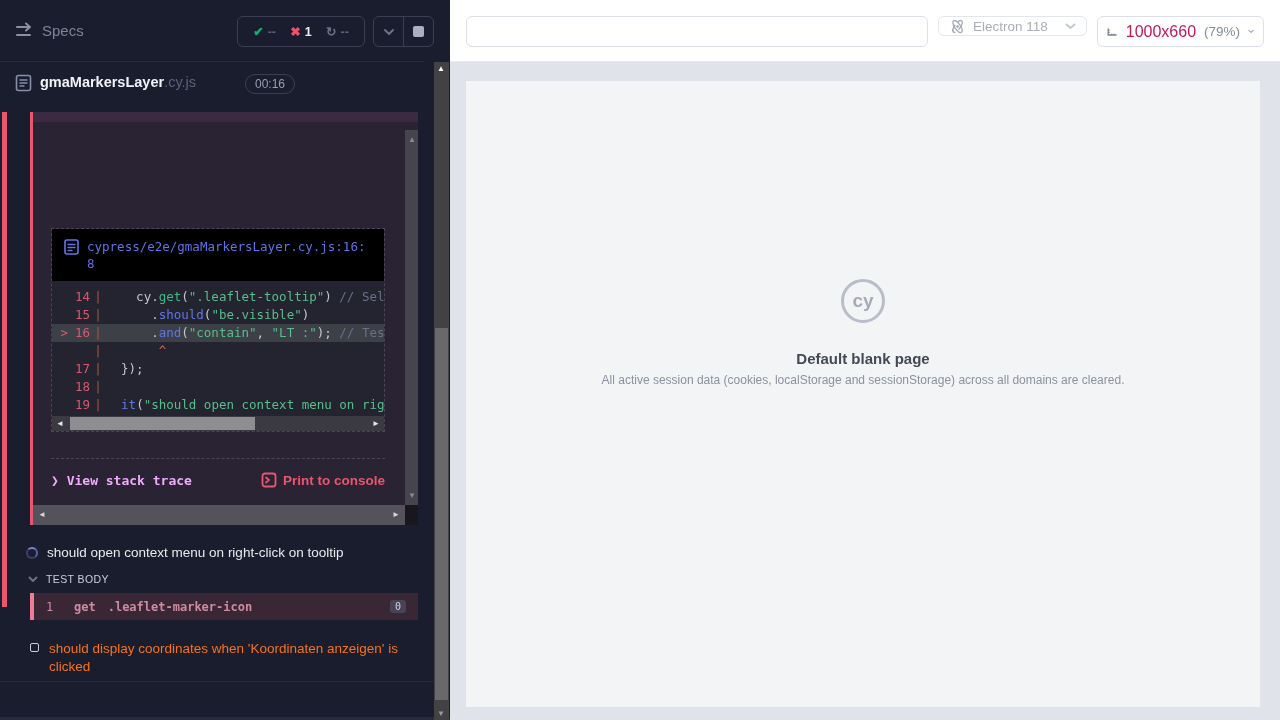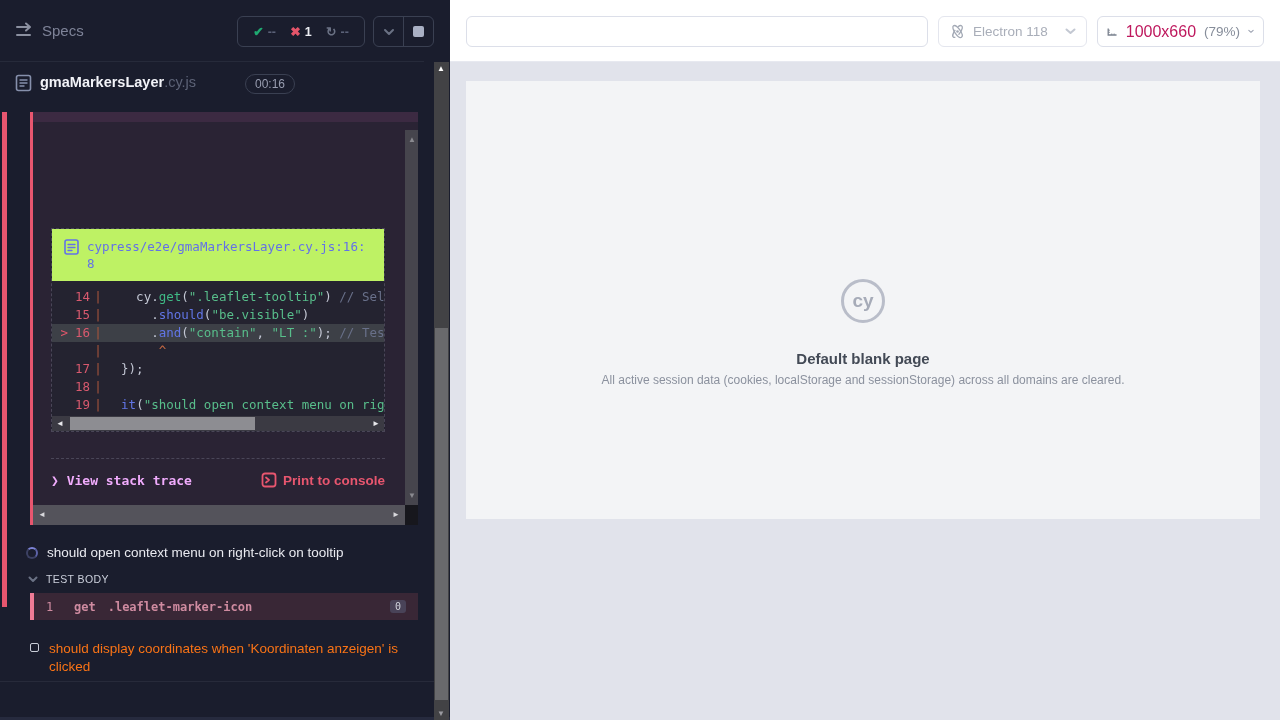--- a/index.html
+++ b/index.html
@@ -34,21 +34,21 @@
   .attempt-strip { left:2px; top:112px; width:5px; height:495px; background:#e8566f; }
 
   
   #error-panel { left:30px; top:112px; width:388px; height:413px; background:#2a2334;
                  border-left:3px solid #e8566f; overflow:hidden; }
   .error-topstrip { position:absolute; left:0; top:0; width:100%; height:10px; background:#3c2a42; }
   .error-msg { position:absolute; left:16px; top:20px; width:325px; color:#ee5871;
                font-size:13.5px; line-height:18.5px; word-wrap:break-word; }
   #code-frame { position:absolute; left:18px; top:116px; width:334px; background:#242330;
                 border:1px dashed #4a4658; }
-  .cf-header { background:#bef264; padding:9px 12px; display:flex; gap:8px; cursor:pointer; }
+  .cf-header { background:#000000; padding:9px 12px; display:flex; gap:8px; cursor:pointer; }
   .cf-file { color:#6371e8; font-family:"DejaVu Sans Mono", monospace; font-size:12.5px;
              line-height:17px; word-break:break-all; }
   .cf-body { padding:7px 0 2px 0; font-family:"DejaVu Sans Mono", monospace; font-size:12.5px;
              line-height:18px; white-space:pre; overflow:hidden; }
   .code-line { display:flex; height:18px; }
   .code-line.hl { background:#3d4047; }
   .ln-marker { width:16px; text-align:right; color:#e0566a; flex:none; }
   .ln-num { width:22px; text-align:right; color:#d8596e; flex:none; }
   .ln-pipe { width:16px; text-align:center; color:#a8553c; flex:none; }
   .tok-pln { color:#c3c7d4; } .tok-grn { color:#3fb985; } .tok-blu { color:#6175e5; }
@@ -98,32 +98,32 @@
   #reporter-scrollbar .thumb { position:absolute; left:1px; top:266px; width:13px; height:372px; background:#69696c; }
   #reporter-scrollbar .up { position:absolute; left:3px; top:2px; font-size:8px; color:#ffffff; }
   #reporter-scrollbar .down { position:absolute; left:3px; bottom:2px; font-size:8px; color:#9a9aa0; }
 
   
   #topbar { left:450px; top:0; width:830px; height:62px; background:#ffffff;
             border-bottom:1px solid #e7e9f0; }
   .url-input { position:absolute; left:16px; top:16px; width:462px; height:31px;
                border:1px solid #dcdfe9; border-radius:6px; background:#fff; outline:none;
                padding:0 10px; font-size:13px; color:#5a6170; font-family:"Liberation Sans",sans-serif; }
-  .browser-select { position:absolute; left:488px; top:16px; width:149px; height:31px;
+  .browser-select { position:absolute; left:488px; top:16px; width:149px; height:20px;
                     border:1px solid #e4e6ee; border-radius:6px; display:flex; align-items:center;
                     gap:7px; padding:0 10px; cursor:pointer; }
   .browser-name { color:#a9aeb9; font-size:13.5px; flex:1; }
   .size-select { position:absolute; left:647px; top:16px; width:167px; height:31px;
                  border:1px solid #dcdfe9; border-radius:6px; display:flex; align-items:center;
                  gap:8px; padding:0 9px; cursor:pointer; }
   .size-dims { color:#be185d; font-size:16px; }
   .size-scale { color:#868d9a; font-size:13.5px; }
 
   #viewport-bg { left:450px; top:62px; width:830px; height:658px; background:#e1e3eb; }
-  #aut-frame { position:absolute; left:16px; top:19px; width:794px; height:438px; background:#f3f4f6; }
+  #aut-frame { position:absolute; left:16px; top:19px; width:794px; height:626px; background:#f3f4f6; }
   .blank-center { position:absolute; left:0; top:198px; width:100%; text-align:center; }
   .cy-logo { width:44px; height:44px; border:3px solid #b9bdc9; border-radius:50%;
              margin:0 auto; display:flex; align-items:center; justify-content:center; }
   .cy-logo span { color:#a6abb8; font-size:19px; font-weight:bold;
                   font-family:"Liberation Sans", sans-serif; }
   .blank-title { margin-top:27px; font-size:15px; font-weight:bold; color:#434a56; }
   .blank-line { margin-top:6px; font-size:12px; color:#8b919e; }
   .blank-line + .blank-line { margin-top:4px; }
 
   .chev { stroke:#9ba1b0; stroke-width:2; fill:none; stroke-linecap:round; stroke-linejoin:round; }

